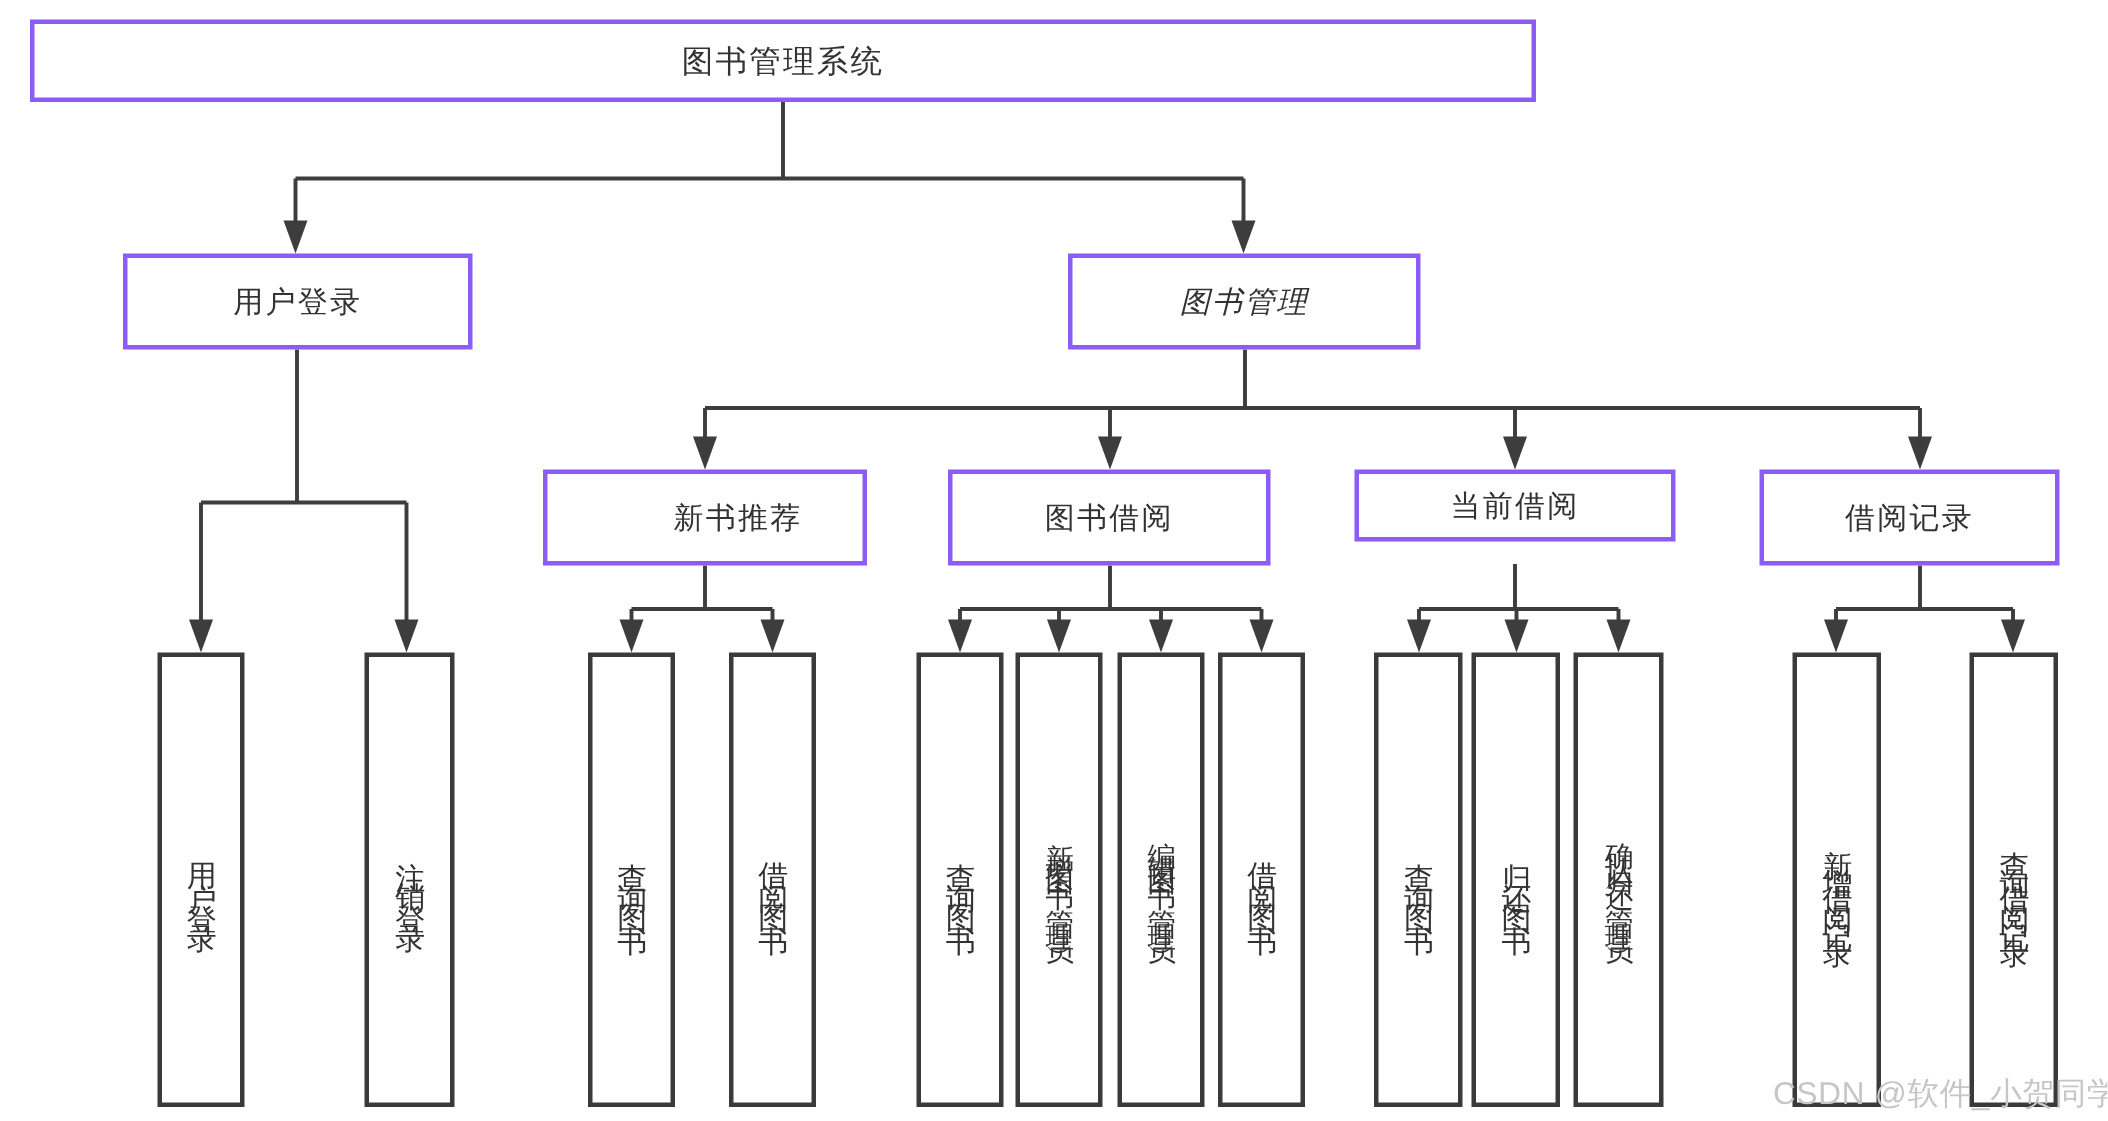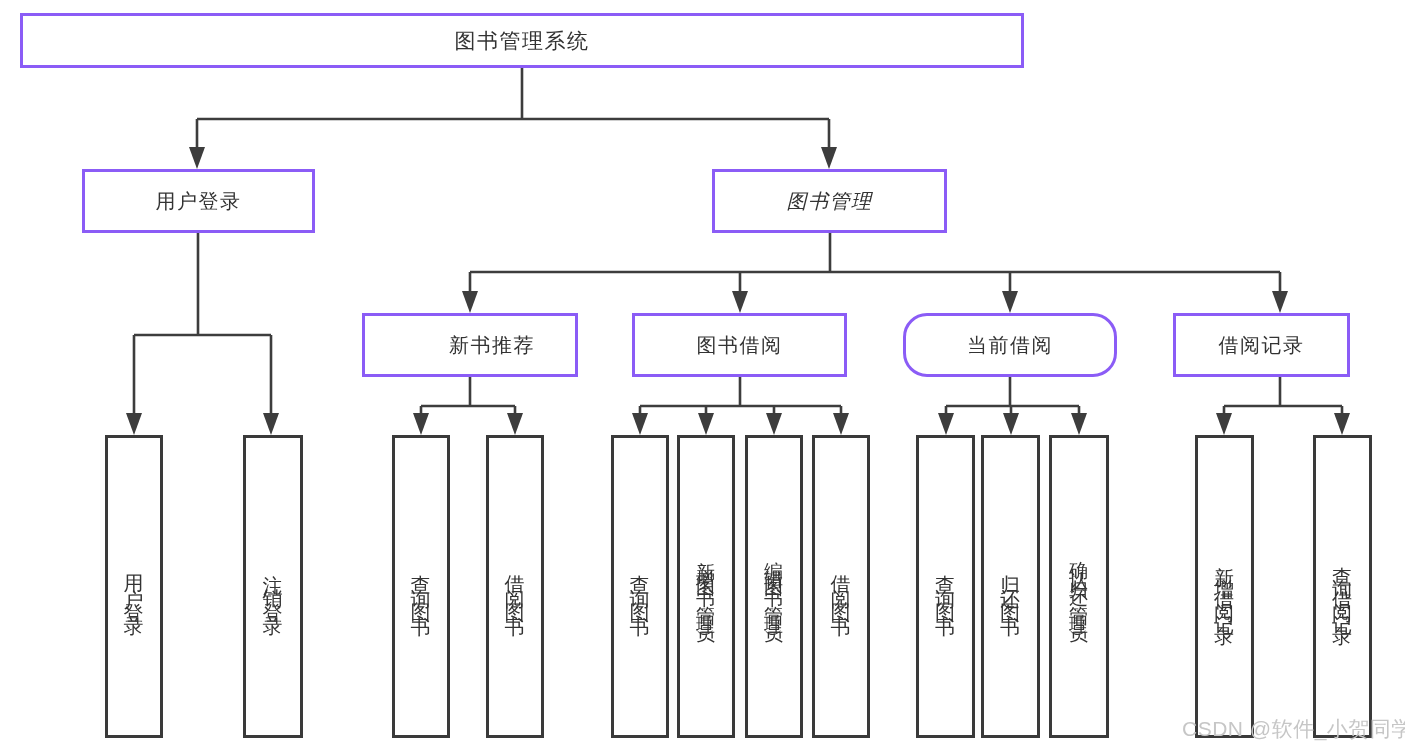--- a/index.html
+++ b/index.html
@@ -123,24 +123,24 @@
   <div class="hbox" style="left:712px; top:169px; width:235px; height:64px;font-style:italic;">
     <span>图书管理</span>
   </div>
 
   <div class="hbox" style="left:362px; top:313px; width:216px; height:64px;padding-left:44px;">
     <span>新书推荐</span>
   </div>
   <div class="hbox" style="left:632px; top:313px; width:215px; height:64px;">
     <span>图书借阅</span>
   </div>
-  <div class="hbox" style="left:903px; top:313px; width:214px; height:64px;border-radius:24px;">
+  <div class="hbox" style="left:903px; top:313px; width:214px; height:48px;">
     <span>当前借阅</span>
   </div>
-  <div class="hbox" style="left:1173px; top:313px; width:177px; height:64px;">
+  <div class="hbox" style="left:1173px; top:313px; width:200px; height:64px;">
     <span>借阅记录</span>
   </div>
 
   <div class="vbox" style="left:105px; top:435px; width:58px; height:303px;">
     <span>用户登录</span>
   </div>
   <div class="vbox" style="left:243px; top:435px; width:60px; height:303px;">
     <span>注销登录</span>
   </div>
 

